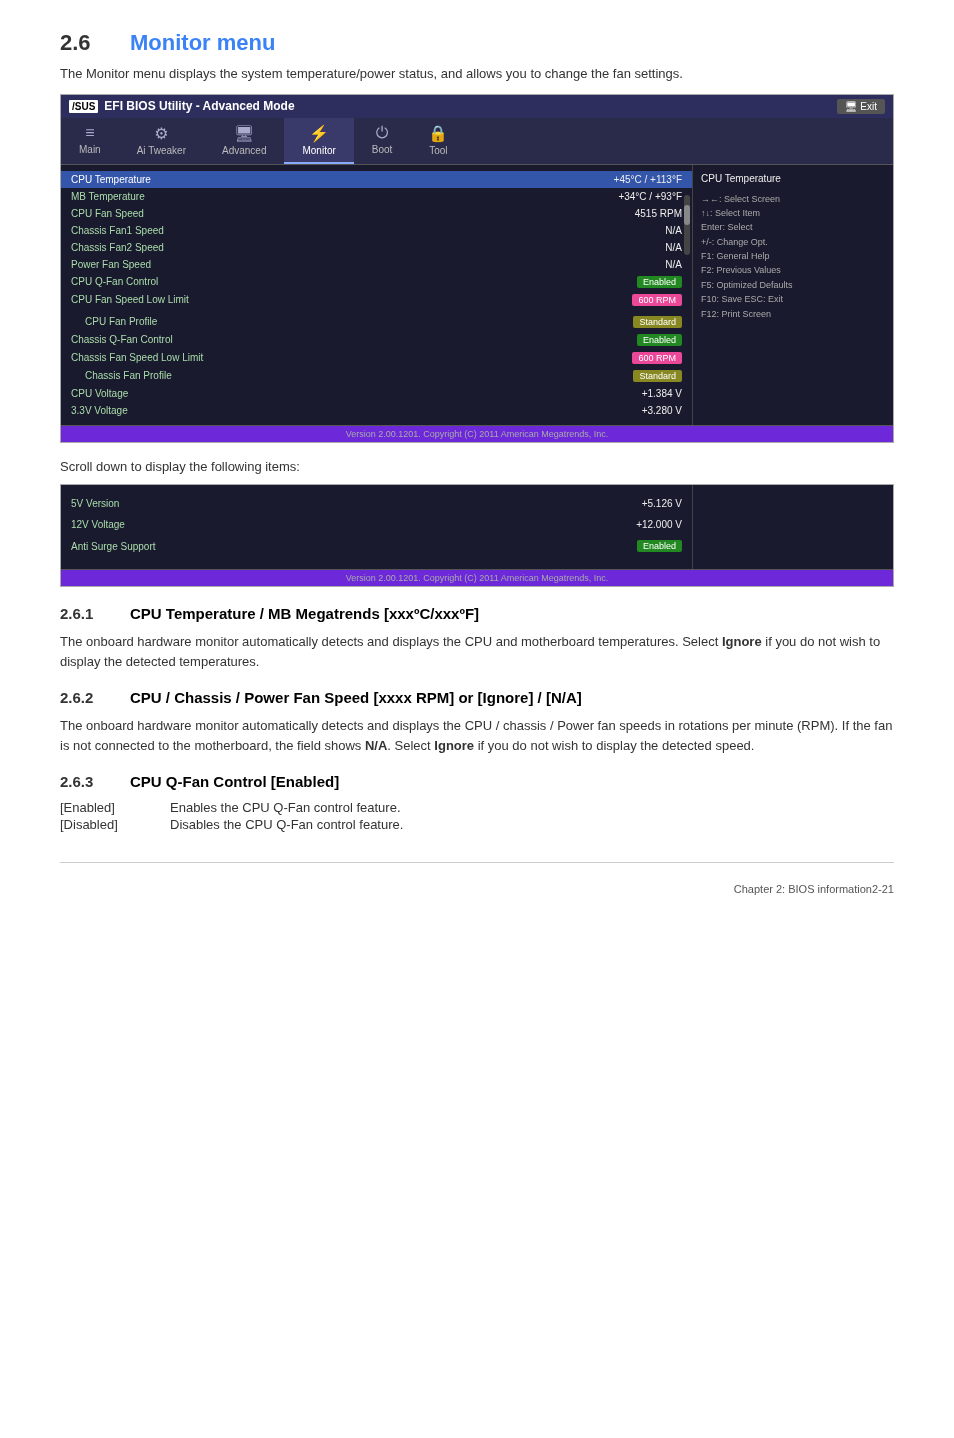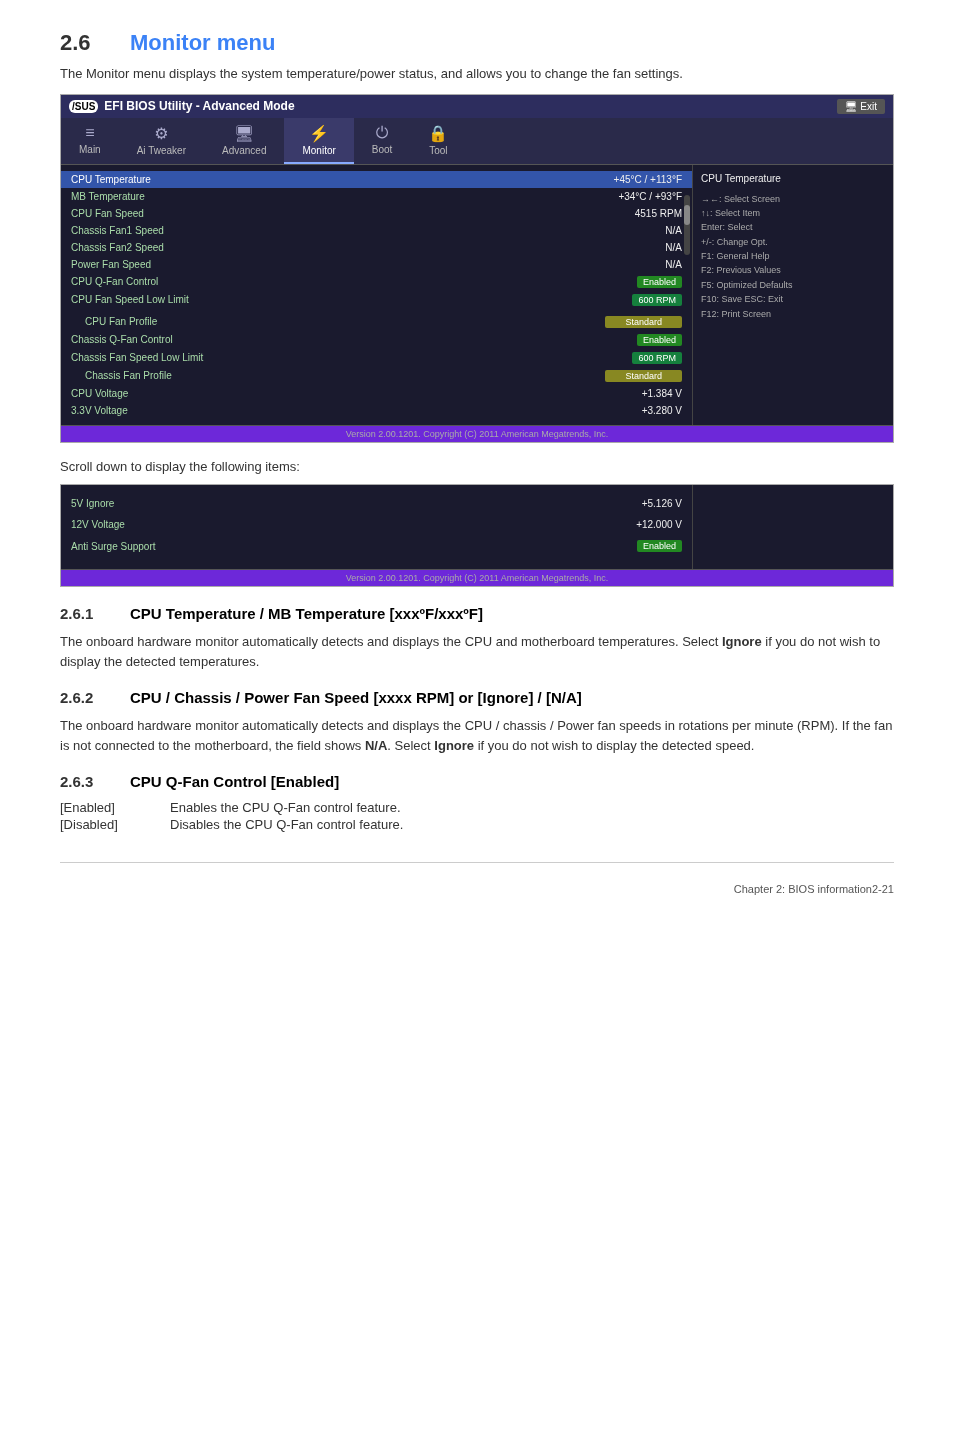--- a/index.html
+++ b/index.html
@@ -78,21 +78,21 @@
       display: flex;
       align-items: center;
       gap: 6px;
     }
     .bios-titlebar .brand .asus-logo {
       background: #fff;
       color: #000;
       font-weight: bold;
       font-size: 10px;
       padding: 1px 3px;
-      border-radius: 6px;
+      border-radius: 1px;
     }
     .bios-exit-btn {
       background: #555;
       color: #fff;
       font-size: 10px;
       padding: 2px 8px;
       border-radius: 2px;
       display: flex;
       align-items: center;
       gap: 3px;
@@ -157,30 +157,30 @@
     .bios-row.highlighted .label { color: #fff; }
     .bios-row .value { color: #eee; }
     .bios-row .value.badge {
       background: #228822;
       color: #fff;
       padding: 1px 6px;
       border-radius: 2px;
       font-size: 9px;
     }
     .bios-row .value.badge-blue {
-      background: #15803d;
+      background: #ec4899;
       color: #fff;
       padding: 1px 6px;
       border-radius: 2px;
       font-size: 9px;
     }
     .bios-row .value.badge-std {
       background: #888822;
       color: #fff;
-      padding: 1px 20px;
+      padding: 1px 6px;
       border-radius: 2px;
       font-size: 9px;
     }
 
     .bios-row-sep { height: 4px; }
 
     .bios-right-title {
       color: #eee;
       font-size: 10px;
       margin-bottom: 4px;
@@ -409,21 +409,21 @@
   <div class="bios-footer">Version 2.00.1201.  Copyright (C) 2011 American Megatrends, Inc.</div>
 </div>
 
 <p class="scroll-label">Scroll down to display the following items:</p>
 
 <div class="bios-window2">
   <div class="bios-content2">
     <div class="bios-left2">
       <div class="bios-row-sep"></div>
       <div class="bios-row">
-        <span class="label">5V Ignore</span>
+        <span class="label">5V Version</span>
         <span class="value">+5.126 V</span>
       </div>
       <div class="bios-row-sep"></div>
       <div class="bios-row">
         <span class="label">12V Voltage</span>
         <span class="value">+12.000 V</span>
       </div>
       <div class="bios-row-sep"></div>
       <div class="bios-row">
         <span class="label">Anti Surge Support</span>
@@ -432,21 +432,21 @@
       <div class="bios-row-sep"></div>
       <div class="bios-row-sep"></div>
     </div>
     <div class="bios-right2" style="width:200px;"></div>
   </div>
   <div class="bios-footer">Version 2.00.1201.  Copyright (C) 2011 American Megatrends, Inc.</div>
 </div>
 
 <div class="sub-section">
   <span class="num">2.6.1</span>
-  <h3>CPU Temperature / MB Temperature [xxxºF/xxxºF]</h3>
+  <h3>CPU Temperature / MB Megatrends [xxxºC/xxxºF]</h3>
 </div>
 <p>The onboard hardware monitor automatically detects and displays the CPU and motherboard temperatures. Select <strong>Ignore</strong> if you do not wish to display the detected temperatures.</p>
 
 <div class="sub-section">
   <span class="num">2.6.2</span>
   <h3>CPU / Chassis / Power Fan Speed [xxxx RPM] or [Ignore] / [N/A]</h3>
 </div>
 <p>The onboard hardware monitor automatically detects and displays the CPU / chassis / Power fan speeds in rotations per minute (RPM). If the fan is not connected to the motherboard, the field shows <strong>N/A</strong>. Select <strong>Ignore</strong> if you do not wish to display the detected speed.</p>
 
 <div class="sub-section">

